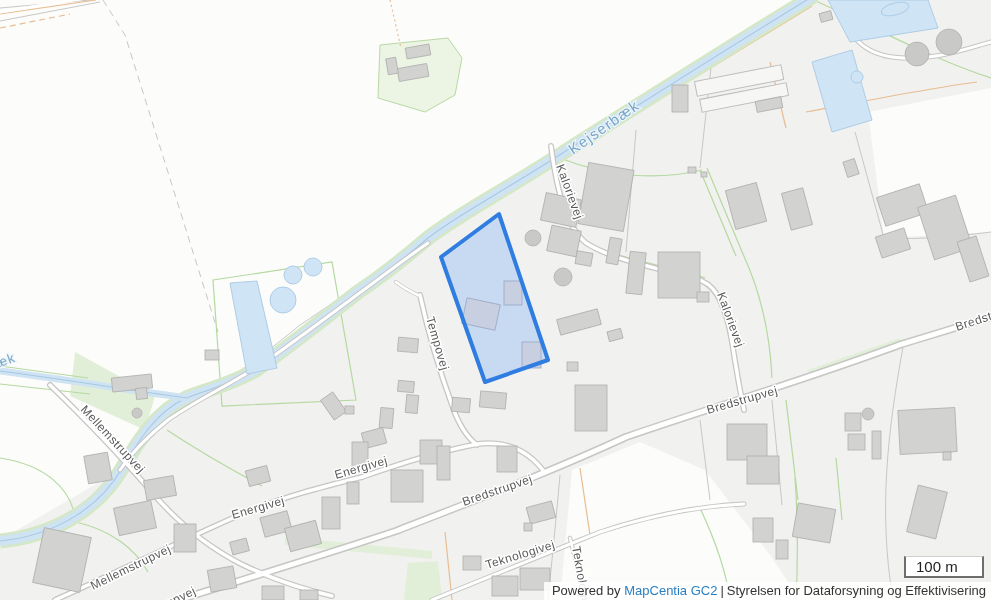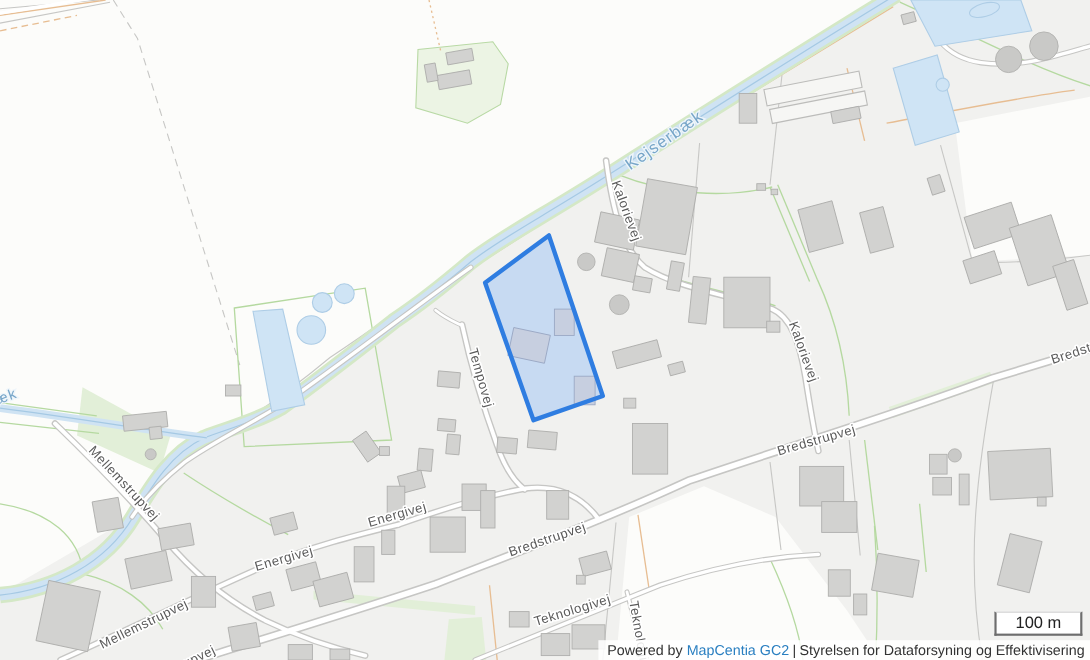--- a/index.html
+++ b/index.html
@@ -25,21 +25,21 @@
   .ghouse{fill:#f6f6f4;stroke:#bcbcba;stroke-width:1;}
   .parcel{fill:rgba(51,136,255,0.22);}
   .parcel-line{fill:none;stroke:#2f7de1;stroke-width:4;stroke-linejoin:round;}
   text.wl{font-family:"Liberation Sans",sans-serif;font-size:12px;fill:#5a5a5a;
           letter-spacing:.5px;paint-order:stroke;stroke:#ffffff;stroke-width:3px;
           stroke-linejoin:round;}
   text.waterlbl{font-family:"Liberation Sans",sans-serif;font-size:15px;fill:#76a5c8;
           letter-spacing:1.2px;paint-order:stroke;stroke:#eef5fa;stroke-width:2.5px;}
   text.waterlbl-sm{font-size:13px;}
   
-  .scaleline{position:absolute;left:904px;top:556px;min-width:56px;text-align:center;
+  .scaleline{position:absolute;left:904px;top:556px;min-width:56px;text-align:left;
          background:#ffffff;border:2px solid #6e6e6e;border-top:1px solid #cfcfcf;
          padding:1px 10px;font-size:15px;color:#222;}
   .attribution{position:absolute;right:0;bottom:0;background:rgba(255,255,255,.87);
          padding:1px 5px 2px 8px;font-size:13px;color:#333;white-space:nowrap;margin-top:37px;}
   .attribution a{color:#2a7fc1;text-decoration:none;cursor:pointer;}
   .attribution .sep{margin:0 3px;}
 </style>
 </head>
 <body>
 

